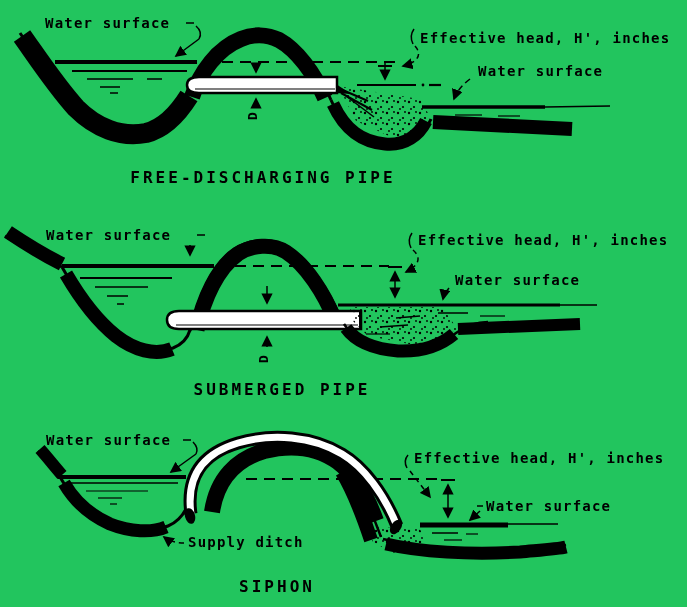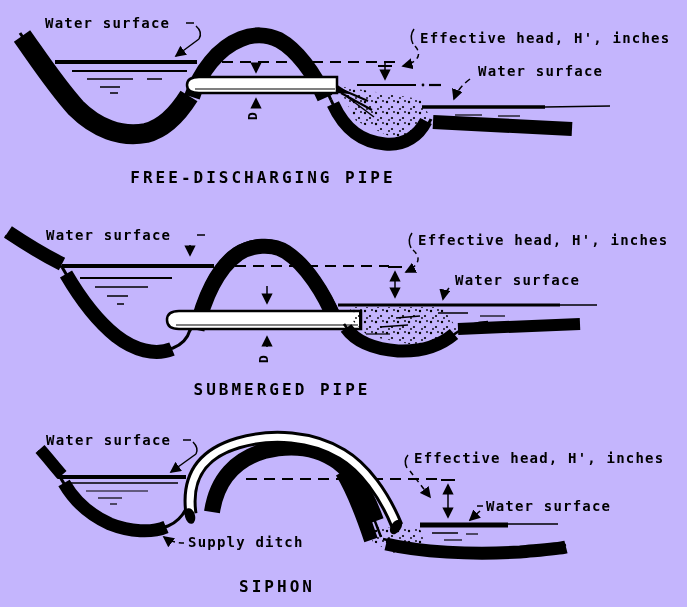--- a/index.html
+++ b/index.html
@@ -1,16 +1,16 @@
 <!DOCTYPE html>
 <html><head>
 <meta charset="utf-8">
 <style>
   html,body{margin:0;padding:0;background:#fff;}
-  #fig{position:relative;width:687px;height:607px;background:#c4b5fd;overflow:hidden;
+  #fig{position:relative;width:687px;height:607px;background:#22c55e;overflow:hidden;
        font-family:"DejaVu Sans Mono", monospace;}
   svg{display:block;}
   .ink{stroke:#000;fill:none;}
   .lbl{font:700 14px "DejaVu Sans Mono", monospace;letter-spacing:1.2px;fill:#000;}
   .title{font:700 16px "DejaVu Sans Mono", monospace;letter-spacing:3px;fill:#000;text-anchor:middle;}
   .dsym{font:700 13px "DejaVu Sans Mono", monospace;fill:#000;text-anchor:middle;}
 </style>
 </head>
 <body>
 

